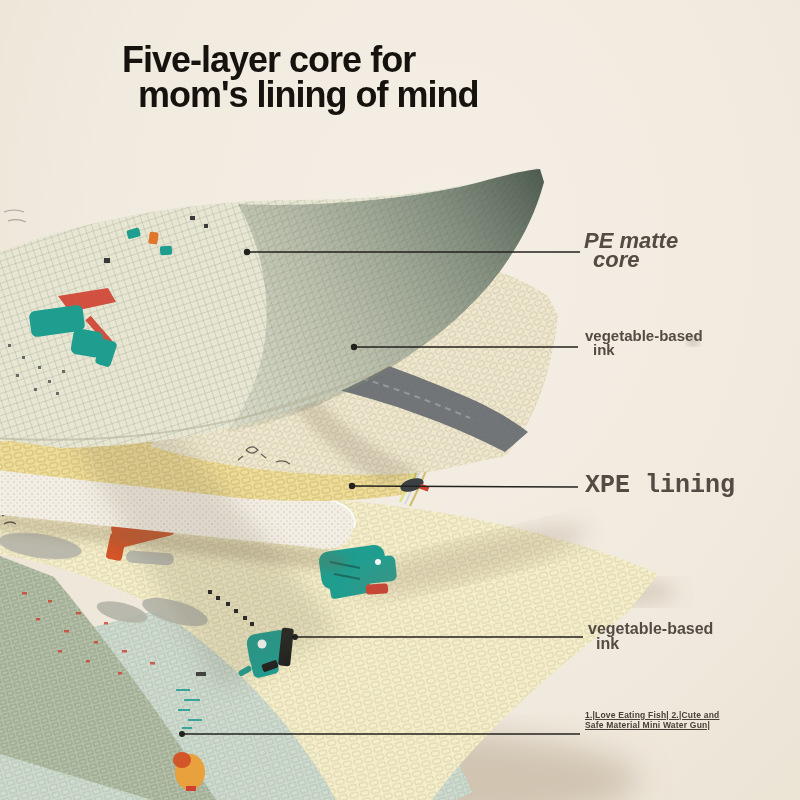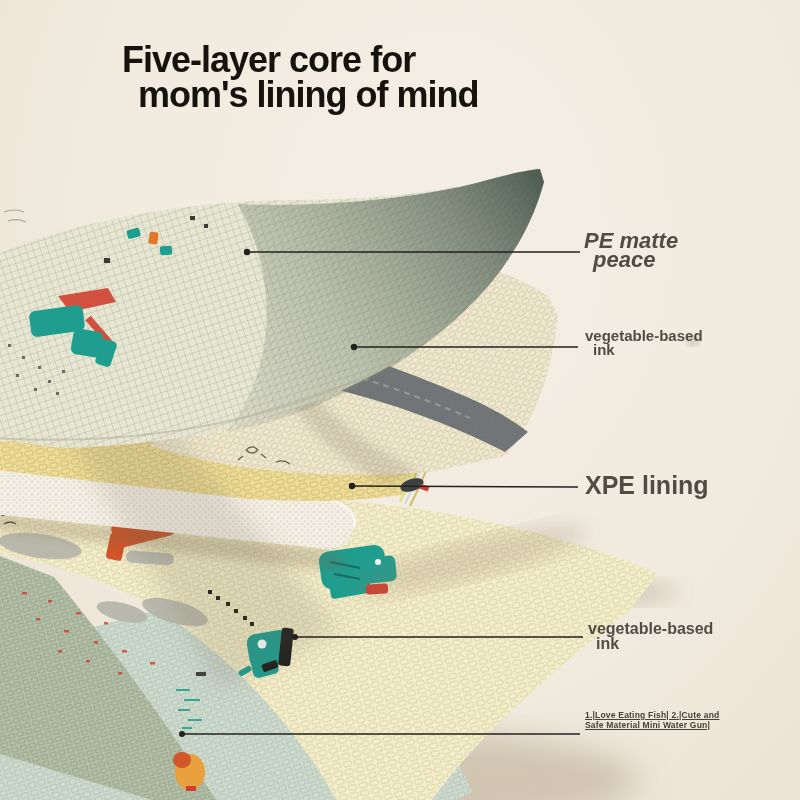--- a/index.html
+++ b/index.html
@@ -16,21 +16,21 @@
   .stage svg{position:absolute;left:0;top:0;}
   .title{position:absolute;left:122px;top:42px;color:var(--c-title-text);
     font-weight:bold;font-size:36px;line-height:35px;letter-spacing:-1px;white-space:nowrap;}
   .title .l2{display:block;padding-left:16px;}
   .callout{position:absolute;color:var(--c-label-text);font-weight:bold;white-space:nowrap;}
   .callout span{display:block;}
   .co-pe{left:584px;top:231px;font-size:22px;line-height:19px;font-style:italic;}
   .co-pe .l2{padding-left:9px;}
   .co-ink1{left:585px;top:329px;font-size:15px;line-height:14px;}
   .co-ink1 .l2{padding-left:8px;}
-  .co-xpe{left:585px;top:473px;font-size:25px;line-height:25px;}
+  .co-xpe{left:585px;top:473px;font-size:25px;line-height:25px;font-family:Liberation Mono, monospace;}
   .co-ink2{left:588px;top:621px;font-size:16px;line-height:15px;}
   .co-ink2 .l2{padding-left:8px;}
   .co-foot{left:585px;top:711px;font-size:8.5px;line-height:9.5px;color:#453f37;letter-spacing:.2px;text-decoration:underline;}
 </style>
 </head>
 <body>
 
 <div class="stage">
 
   <svg width="800" height="800" viewBox="0 0 800 800">
@@ -270,21 +270,21 @@
     </g>
   </svg>
 
   <div class="title">
     <span class="l1">Five-layer core for</span>
     <span class="l2">mom's lining of mind</span>
   </div>
 
   <div class="callout co-pe">
     <span class="l1">PE matte</span>
-    <span class="l2">peace</span>
+    <span class="l2">core</span>
   </div>
   <div class="callout co-ink1">
     <span class="l1">vegetable-based</span>
     <span class="l2">ink</span>
   </div>
   <div class="callout co-xpe">
     <span class="l1">XPE lining</span>
   </div>
   <div class="callout co-ink2">
     <span class="l1">vegetable-based</span>

